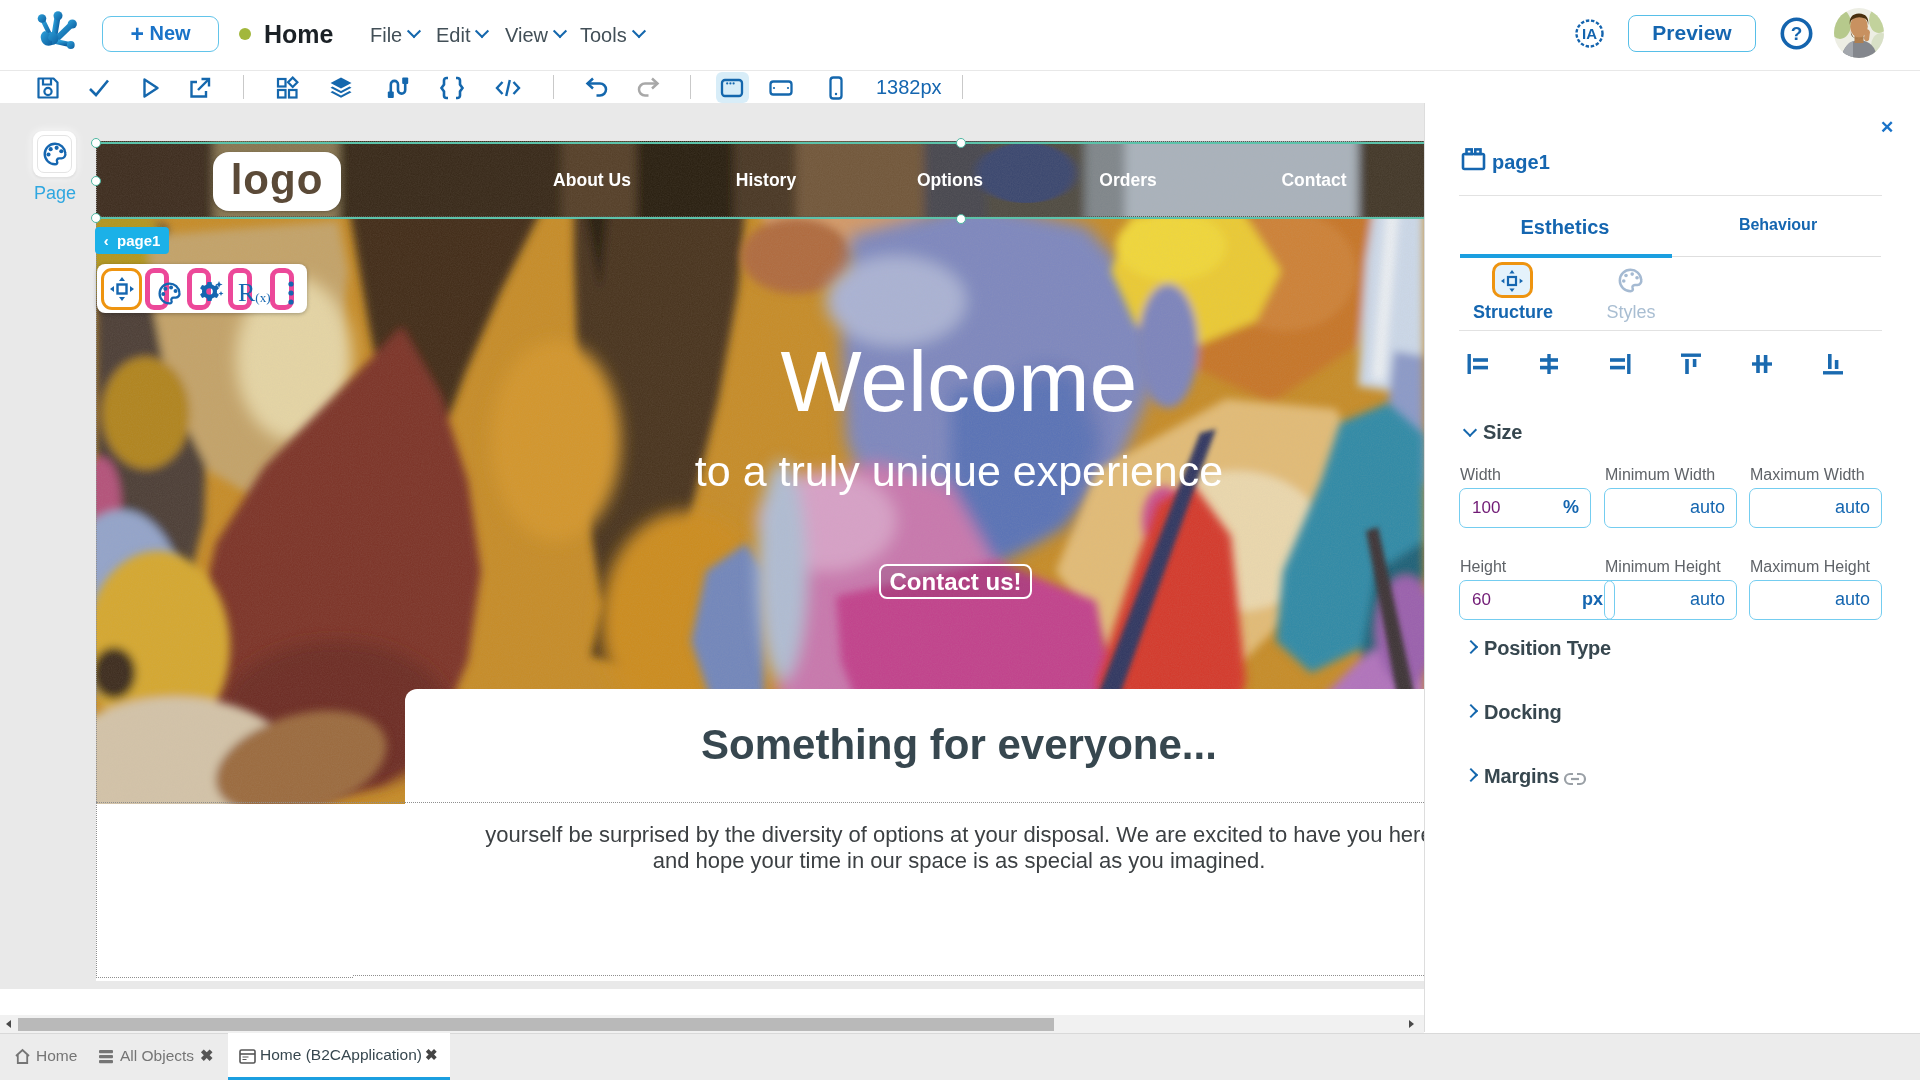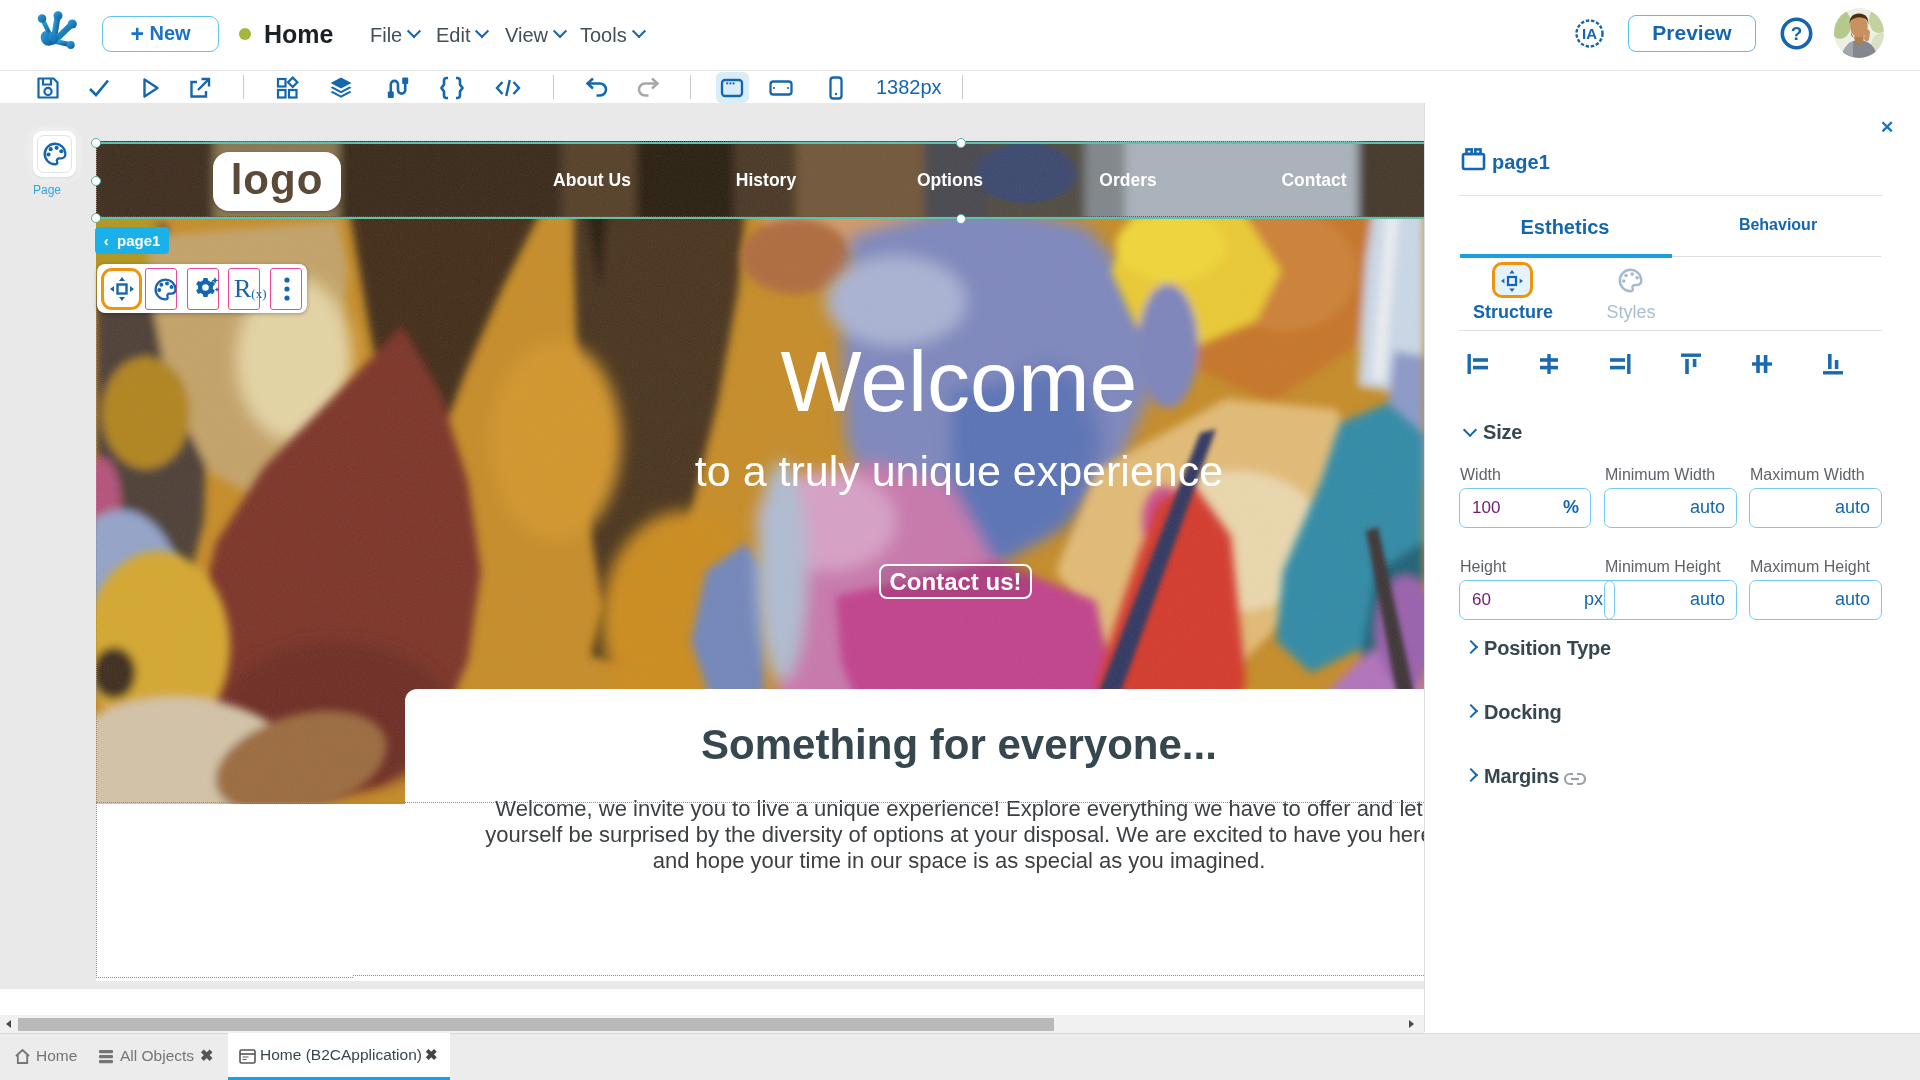--- a/index.html
+++ b/index.html
@@ -32,24 +32,24 @@
 #subtitle{position:absolute;left:863px;top:306px;transform:translateX(-50%);color:#fff;font-size:43px;white-space:nowrap}
 #contactbtn{position:absolute;left:783px;top:423px;width:153px;height:35px;border:2px solid #fff;border-radius:8px;background:rgba(90,40,80,.18);color:#fff;font-weight:bold;font-size:24px;text-align:center;line-height:31px}
 #card{position:absolute;left:309px;top:548px;width:1019px;height:292px;background:#fff;border-radius:12px 0 0 0}
 #cardtitle{position:absolute;left:863px;top:580px;transform:translateX(-50%);font-size:42px;font-weight:bold;color:#37474f;white-space:nowrap}
 .pline{position:absolute;transform:translateX(-50%);left:863px;color:#3c4043;font-size:22px;white-space:nowrap}
 
 .greenline{position:absolute;left:0;width:1328px;height:2px;background:#5cc2aa}
 .handle{position:absolute;width:10px;height:10px;border-radius:50%;background:#fff;border:1.6px solid #4db6a0}
 #chip{position:absolute;left:-1px;top:86px;width:74px;height:27px;background:#1bb1e8;border-radius:4px;color:#fff;font-weight:bold;font-size:15px;line-height:27px;text-align:center}
 #fltbar{position:absolute;left:1px;top:123px;width:210px;height:49px;background:#fff;border-radius:8px;box-shadow:0 1px 4px rgba(0,0,0,.3)}
-.flbtn{position:absolute;top:3.5px;width:32px;height:42px;border:1px solid #ec4899;border-radius:3px;background:#fff}
+.flbtn{position:absolute;top:3.5px;width:24px;height:42px;border:5px solid #ec4899;border-radius:9px;background:#fff}
 #pagetool{position:absolute;left:33px;top:28px;width:43px;height:46px;background:#fff;border-radius:9px;box-shadow:0 0 10px rgba(255,255,255,.95),0 1px 3px rgba(0,0,0,.18)}
 #pagetool .inner{position:absolute;left:4px;top:4px;width:35px;height:38px;border:1px solid #e4e4e4;border-radius:7px}
-#pagetoollbl{position:absolute;left:33px;top:80px;width:43px;text-align:left;font-size:12px;color:#2fa7e0}
+#pagetoollbl{position:absolute;left:33px;top:80px;width:43px;text-align:right;font-size:18px;color:#2fa7e0}
 
 .dotth{position:absolute;height:0;border-top:1.5px dotted #8f8f8f}
 .dottv{position:absolute;width:0;border-left:1.5px dotted #8f8f8f}
 
 #panel{position:absolute;left:1424px;top:103px;width:496px;height:929px;background:#fff;border-left:1px solid #ddd}
 .plabel{position:absolute;font-size:16px;color:#5f6368}
 .pinput{position:absolute;width:131px;height:39.5px;border:1.5px solid #74cdf0;border-radius:7px;font-size:17px}
 .pinput .val{position:absolute;left:12px;top:9px;color:#701a75}
 .pinput .unit{position:absolute;right:11px;top:8px;color:#1566b0;font-size:18px}
 .sechdr{position:absolute;font-size:19px;font-weight:bold;color:#37474f;letter-spacing:-0.2px}
@@ -347,21 +347,20 @@
       <div class="navitem" style="left:1218px">Contact</div>
     </div>
     <div id="logobox">
           <span>logo</span>
         </div>
     <div id="welcome">Welcome</div>
     <div id="subtitle">to a truly unique experience</div>
     <div id="contactbtn">Contact us!</div>
     <div id="card"></div>
     <div id="cardtitle">Something for everyone...</div>
-    <div class="pline" style="top:655px">Welcome, we invite you to live a unique experience! Explore everything we have to offer and let</div>
     <div class="pline" style="top:681px">yourself be surprised by the diversity of options at your disposal. We are excited to have you here</div>
     <div class="pline" style="top:707px">and hope your time in our space is as special as you imagined.</div>
 
     <div class="dotth" style="left:0;top:661px;width:1328px"></div>
     <div class="dotth" style="left:257px;top:834px;width:1071px"></div>
     <div class="dotth" style="left:0;top:836px;width:257px"></div>
     <div class="dottv" style="left:0;top:0;height:837px"></div>
     <div class="greenline" style="top:1px"></div>
     <div class="dotth" style="left:0;top:0px;width:1328px;border-top-color:#5a5a52"></div>
     <div class="greenline" style="top:76px"></div>
@@ -523,21 +522,21 @@
         <span class="unit">auto</span>
       </div>
   <div class="pinput" style="left:324px;top:385px;width:133px">
         <span class="unit">auto</span>
       </div>
   <div class="plabel" style="left:35px;top:455px">Height</div>
   <div class="plabel" style="left:180px;top:455px">Minimum Height</div>
   <div class="plabel" style="left:325px;top:455px">Maximum Height</div>
   <div class="pinput" style="left:34px;top:477px;width:156px">
         <span class="val">60</span>
-        <span class="unit" style="font-weight:normal">px</span>
+        <span class="unit" style="font-weight:bold">px</span>
       </div>
   <div class="pinput" style="left:179px;top:477px;width:133px">
         <span class="unit">auto</span>
       </div>
   <div class="pinput" style="left:324px;top:477px;width:133px">
         <span class="unit">auto</span>
       </div>
   <div class="pchev" style="left:41px;top:539px;transform:rotate(-45deg)"></div>
   <div class="sechdr" style="left:59px;top:534px;font-size:20px">Position Type</div>
   <div class="pchev" style="left:41px;top:603px;transform:rotate(-45deg)"></div>

